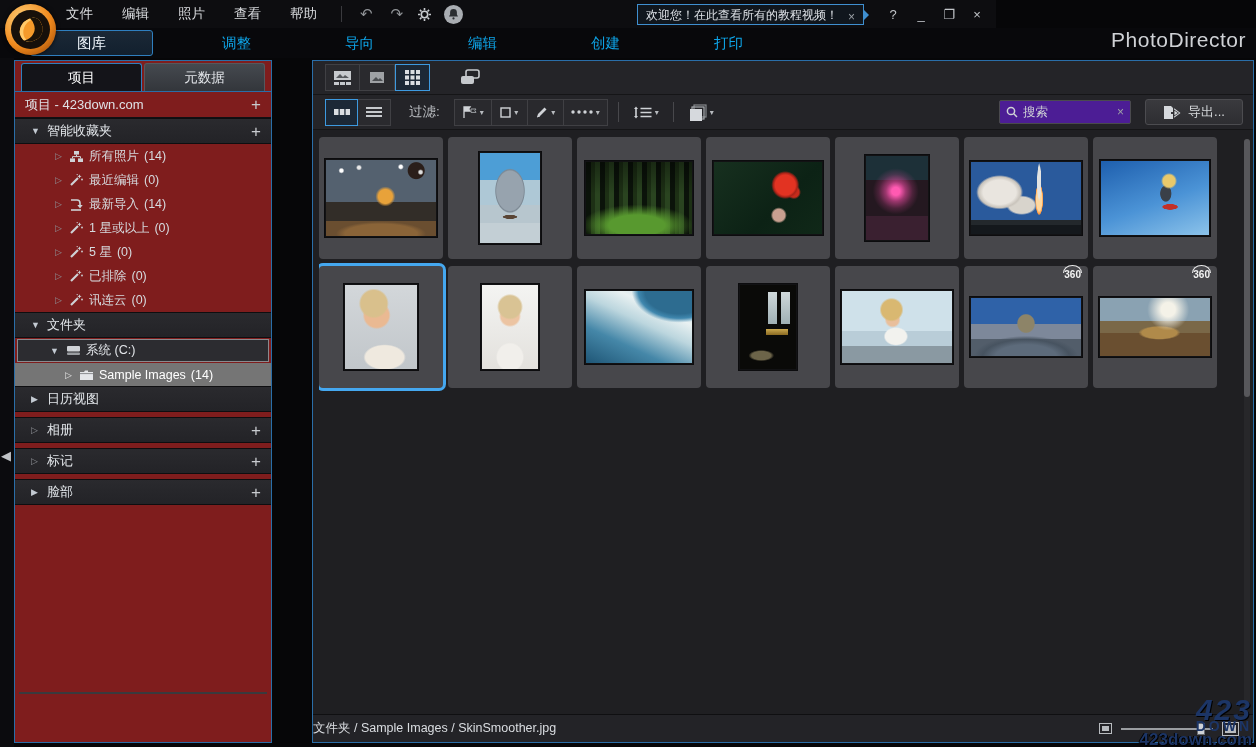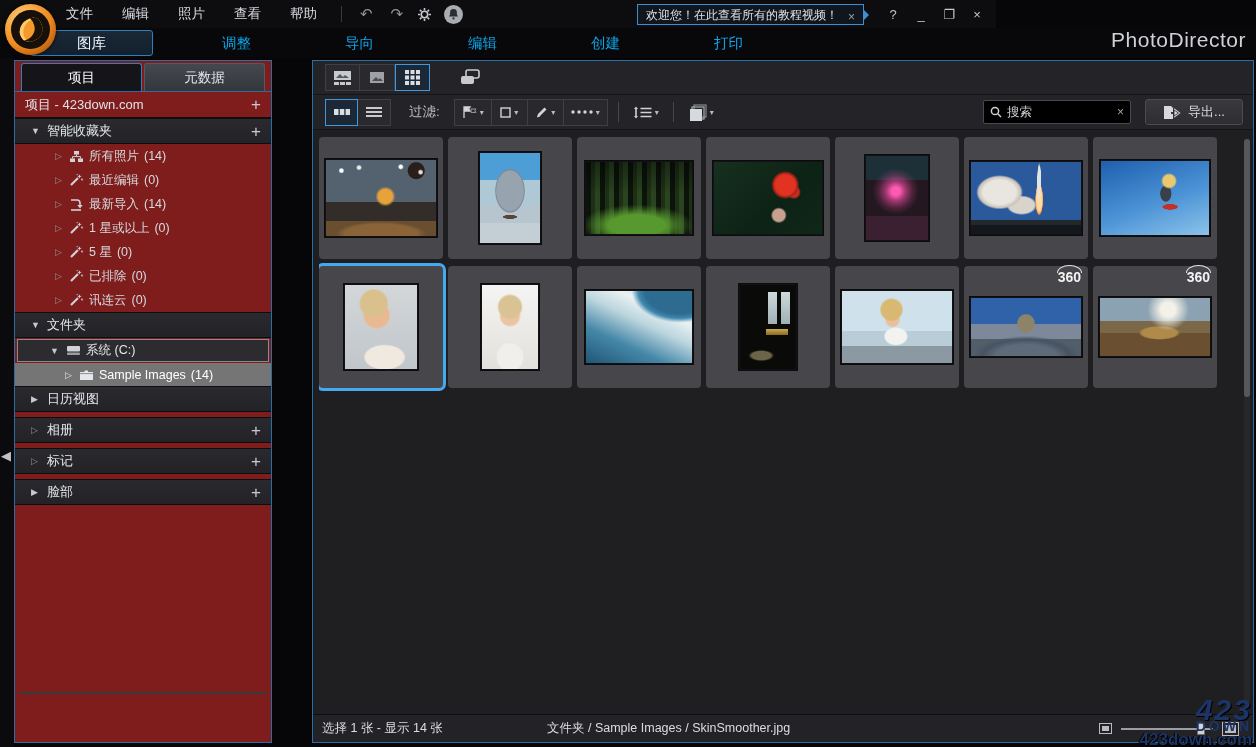--- a/index.html
+++ b/index.html
@@ -71,33 +71,33 @@
   .lone { margin-left:22px; border:none; background:none; }
   .toolbar2 { height:35px; background:#242428; display:flex; align-items:center; padding:0 10px 0 12px; border-bottom:1px solid #151517; }
   .label-filter { margin-left:18px; font-size:13.5px; color:#b9bcc0; }
   .fgroup { display:flex; margin-left:14px; border:1px solid #404044; }
   .fseg { width:36px; height:25px; display:flex; align-items:center; justify-content:center; gap:3px; background:#29292d; }
   .fseg + .fseg { border-left:1px solid #404044; }
   .caret { font-size:8px; color:#b8bbbf; }
   .tdiv { width:1px; height:20px; background:#48484c; margin:0 10px; }
   .sgroup { display:flex; align-items:center; gap:3px; padding:0 4px; height:25px; }
   .spacer { flex:1; }
-  .search { width:148px; height:24px; background:#000000; border:1px solid #4a4a4e; border-radius:2px; display:flex; align-items:center; padding:0 6px; }
+  .search { width:132px; height:24px; background:#4c1d95; border:1px solid #4a4a4e; border-radius:2px; display:flex; align-items:center; padding:0 6px; }
   .search input { flex:1; background:transparent; border:none; outline:none; color:#d6d9dc; font-size:12.5px; margin-left:5px; width:80px; font-family:inherit; }
   .search input::placeholder { color:#cfd2d6; opacity:1; }
   .sclear { color:#9fa3a7; font-size:12px; }
   .export-btn { margin-left:14px; width:98px; height:26px; background:linear-gradient(#3a3a3e,#2e2e32); border:1px solid #4c4c50; border-radius:3px;
                 display:flex; align-items:center; justify-content:center; gap:7px; font-size:13px; color:#d6d9dc; }
 
   
   .grid { position:absolute; left:6px; top:76px; width:916px; bottom:31px; display:flex; flex-wrap:wrap; gap:7px 5px; align-content:flex-start; overflow:hidden; }
   .card { position:relative; width:124px; height:122px; background:#47474b; border-radius:4px; display:flex; align-items:center; justify-content:center; }
   .card.selected { box-shadow:0 0 0 3px #45a8f0; }
   .thumb { border:1px solid #121214; box-shadow:0 0 0 1px #0c0c0e; }
-  .b360 { position:absolute; top:3px; right:7px; font-size:14px; font-weight:bold; color:#f2f2f2; }
+  .b360 { position:absolute; top:3px; right:7px; font-size:10px; font-weight:bold; color:#f2f2f2; }
   .b360::before { content:""; position:absolute; left:-1px; right:-1px; top:-4px; height:7px; border:1.2px solid #e8e8e8; border-bottom:none; border-radius:50% 50% 0 0/100% 100% 0 0; }
   .vscroll { position:absolute; right:3px; top:78px; width:6px; bottom:32px; background:#27272a; border-radius:3px; }
   .vthumb { position:absolute; left:0; top:0; width:6px; height:258px; background:#57575b; border-radius:3px; }
 
   
   .t-basketball { background:
     radial-gradient(circle at 14% 14%, #fff 1.5px, transparent 3px),
     radial-gradient(circle at 30% 10%, #e8e8e8 1.5px, transparent 3px),
     radial-gradient(circle at 68% 9%,  #fff 1.5px, transparent 3px),
     radial-gradient(circle at 86% 16%, #ddd 1.5px, transparent 3px),
@@ -590,21 +590,20 @@
         <div class="thumb t-pano-desert" style="width: 112px; height: 60px;"></div>
         <span class="b360">360</span>
       </div>
     </div>
 
   <div class="vscroll">
       <div class="vthumb"></div>
     </div>
 
   <div class="statusbar">
-    <span class="st-sel">选择 1 张 - 显示 14 张</span>
     <span class="st-path">文件夹 / Sample Images / SkinSmoother.jpg</span>
     <div class="st-right">
       <svg width="13" height="11" viewBox="0 0 13 11">
           <rect x="0.5" y="0.5" width="12" height="10" fill="none" stroke="#b8bbbf"></rect>
           <rect x="3" y="3" width="7" height="5" fill="#b8bbbf"></rect>
         </svg>
       <div class="slider">
         <div class="sl-track"></div>
         <div class="sl-handle"></div>
       </div>

